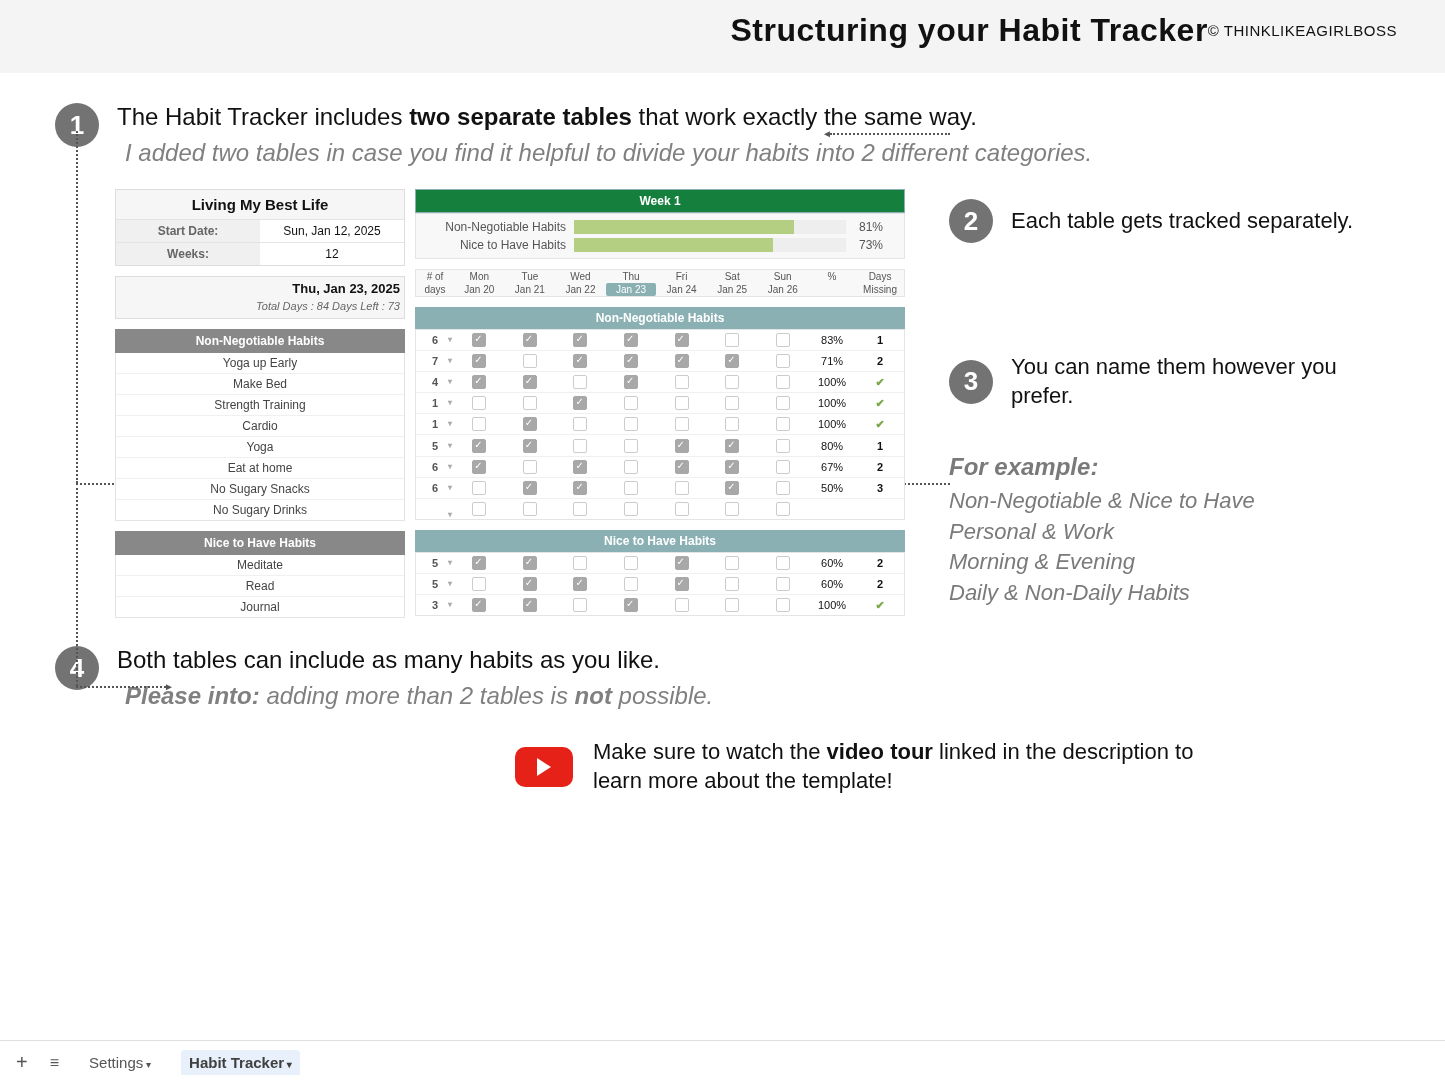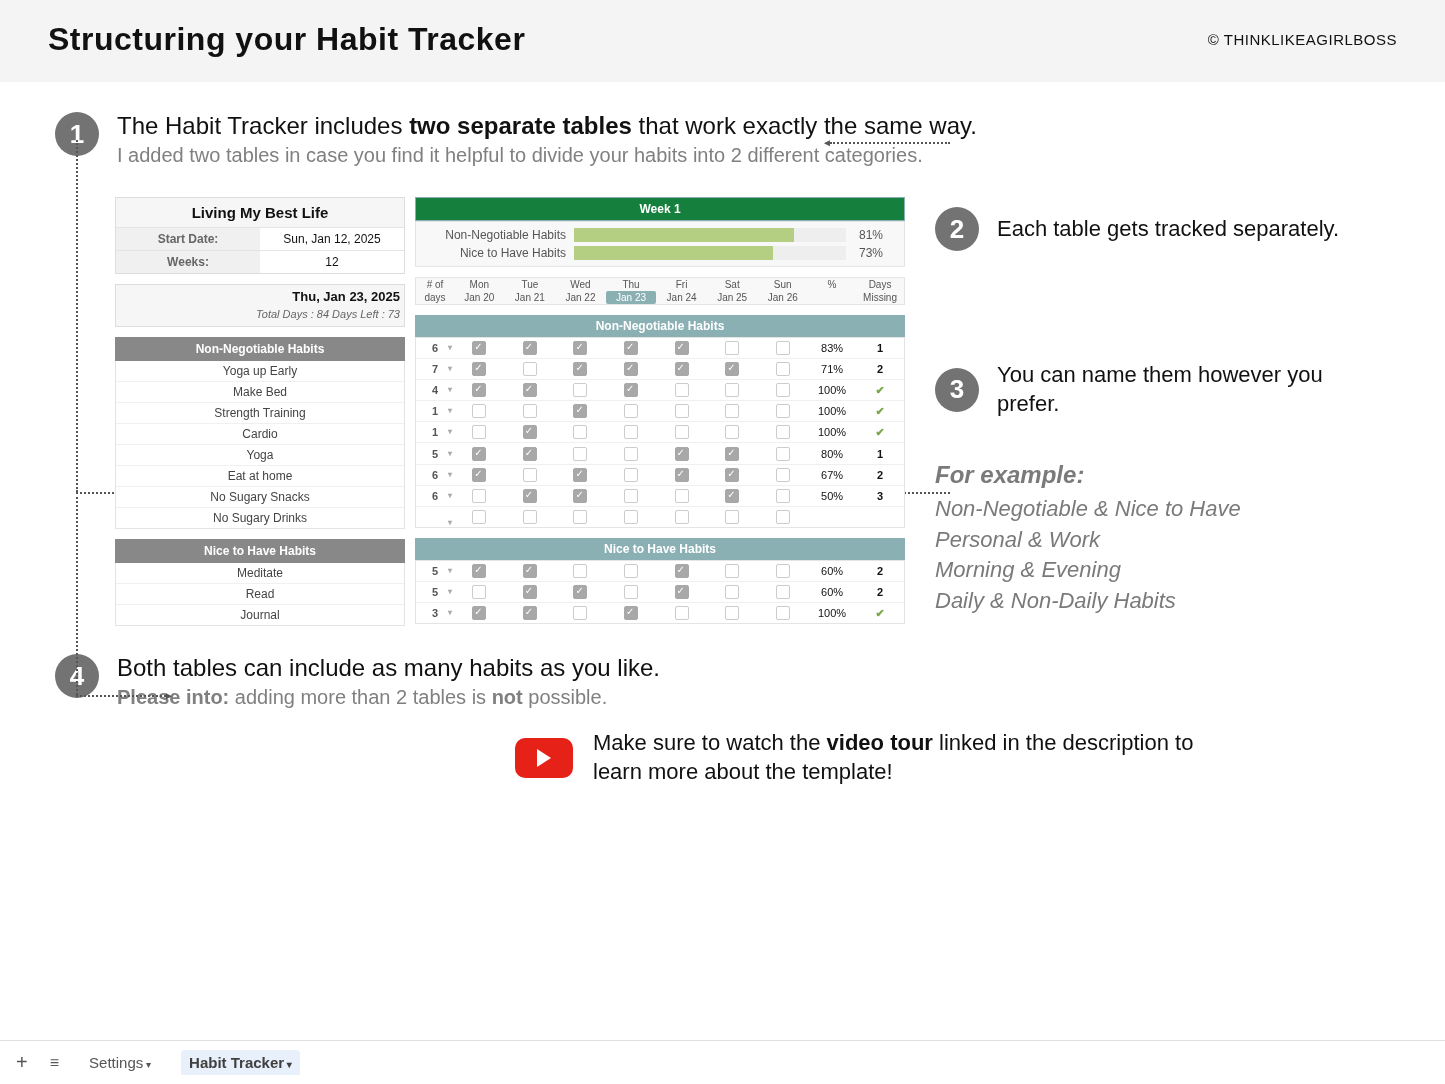--- a/index.html
+++ b/index.html
@@ -1,25 +1,25 @@
 <!DOCTYPE html>
 <html><head>
 <meta charset="utf-8">
 <style>
   * { box-sizing: border-box; }
   body { margin: 0; font-family: "Helvetica Neue", Arial, sans-serif; background: #fff; color: #111; width: 1445px; }
-  .header { background: #f4f4f4; padding: 21px 48px 24px; display: flex; justify-content: space-between; align-items: center; }
+  .header { background: #f4f4f4; padding: 12px 48px 24px; display: flex; justify-content: flex-end; align-items: center; }
   .header h1 { margin: 0; font-size: 32px; font-weight: 700; letter-spacing: .5px; }
   .copyright { font-size: 15px; letter-spacing: .5px; }
   .content { padding: 30px 55px 30px 55px; position: relative; }
   .note { display: flex; gap: 18px; margin-bottom: 10px; }
   .num-badge { width: 44px; height: 44px; border-radius: 50%; background: #737373; color: #fff; font-weight: 800; font-size: 26px; display: flex; align-items: center; justify-content: center; flex: 0 0 44px; }
   .note-text .main { font-size: 24px; margin: 0 0 4px; }
-  .note-text .sub { font-size: 20px; color: #808080; margin: 0; }
-  .middle { display: flex; gap: 30px; margin-top: 30px; }
+  .note-text .sub { font-size: 24px; font-style: italic; color: #808080; margin: 8px; }
+  .middle { display: flex; gap: 44px; margin-top: 14px; }
   .tracker-col { flex: 0 0 790px; display: flex; gap: 10px; position: relative; margin-left: 60px;}
   .side-col { flex: 1; padding-top: 10px;}
   .side-col .note { align-items: center; margin-bottom: 40px;}
   .side-col .note .txt { font-size: 22px; line-height: 1.3; }
   .example-block { color: #7a7a7a; font-size: 22px; line-height: 1.4; }
   .example-block .hd { font-weight: 700; font-style: italic; font-size: 24px; margin-bottom: 2px;}
   .example-block .it { font-style: italic; }
 
   
   .left-panel { width: 290px; }

